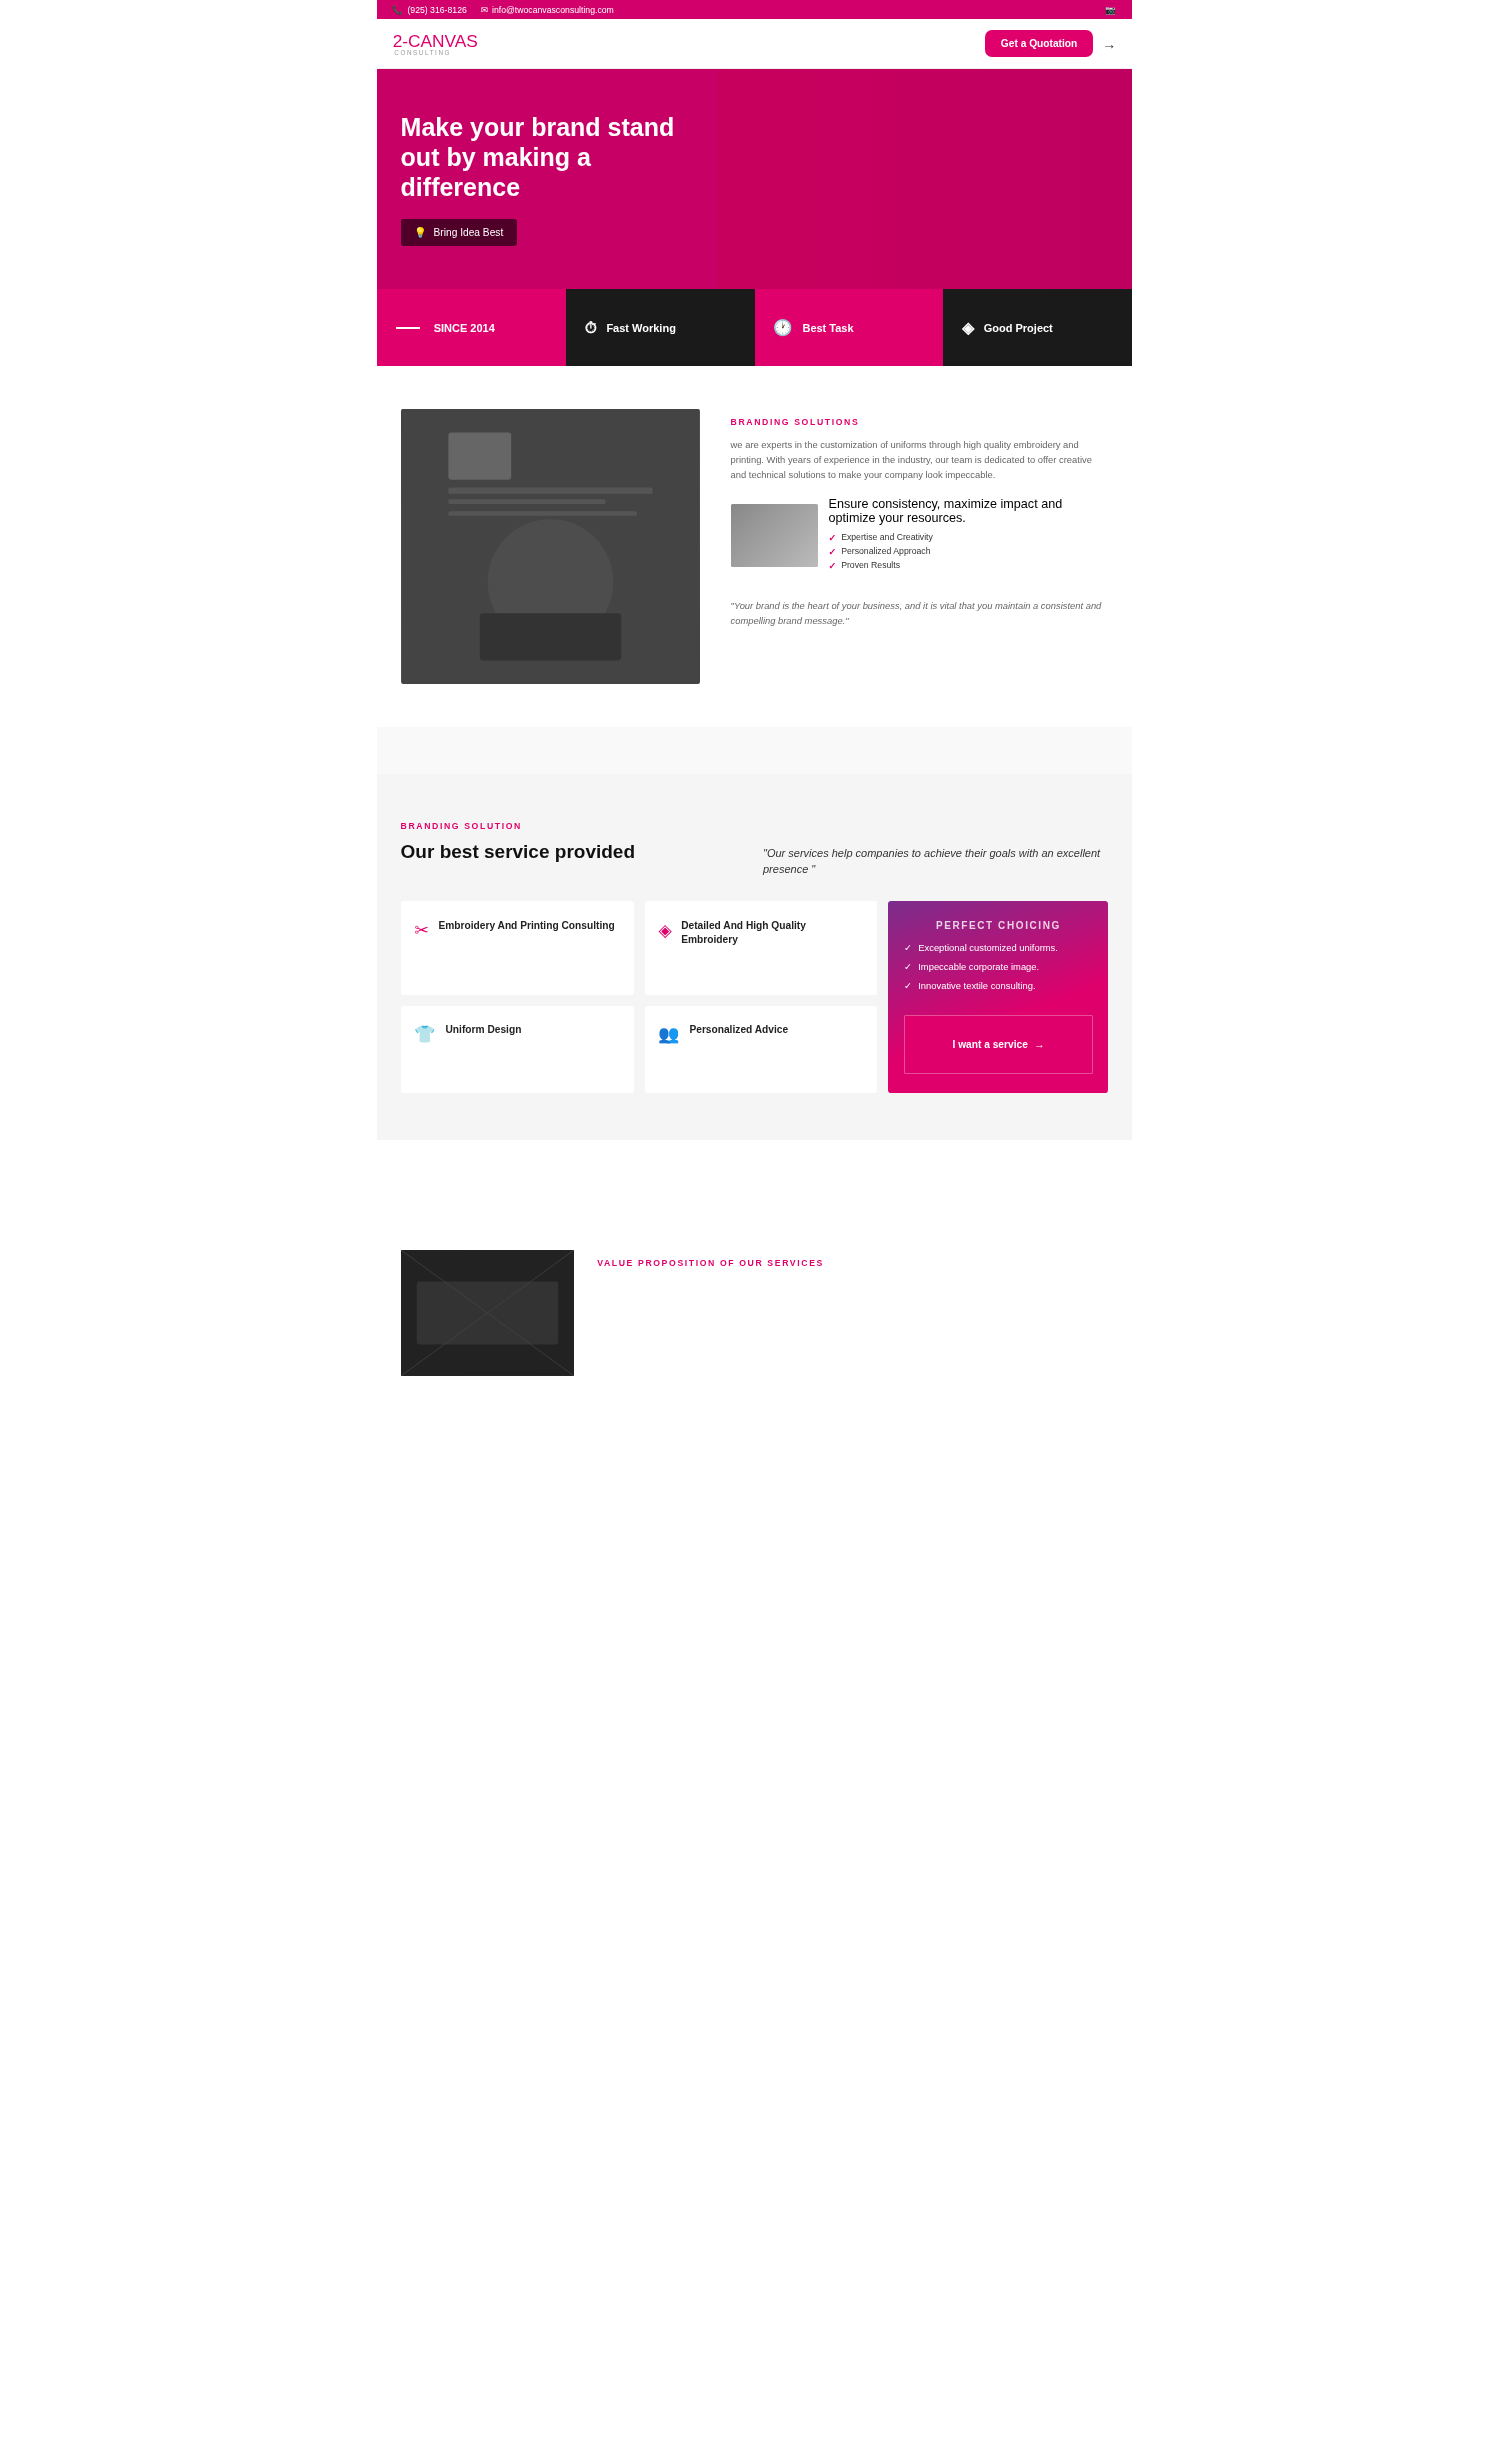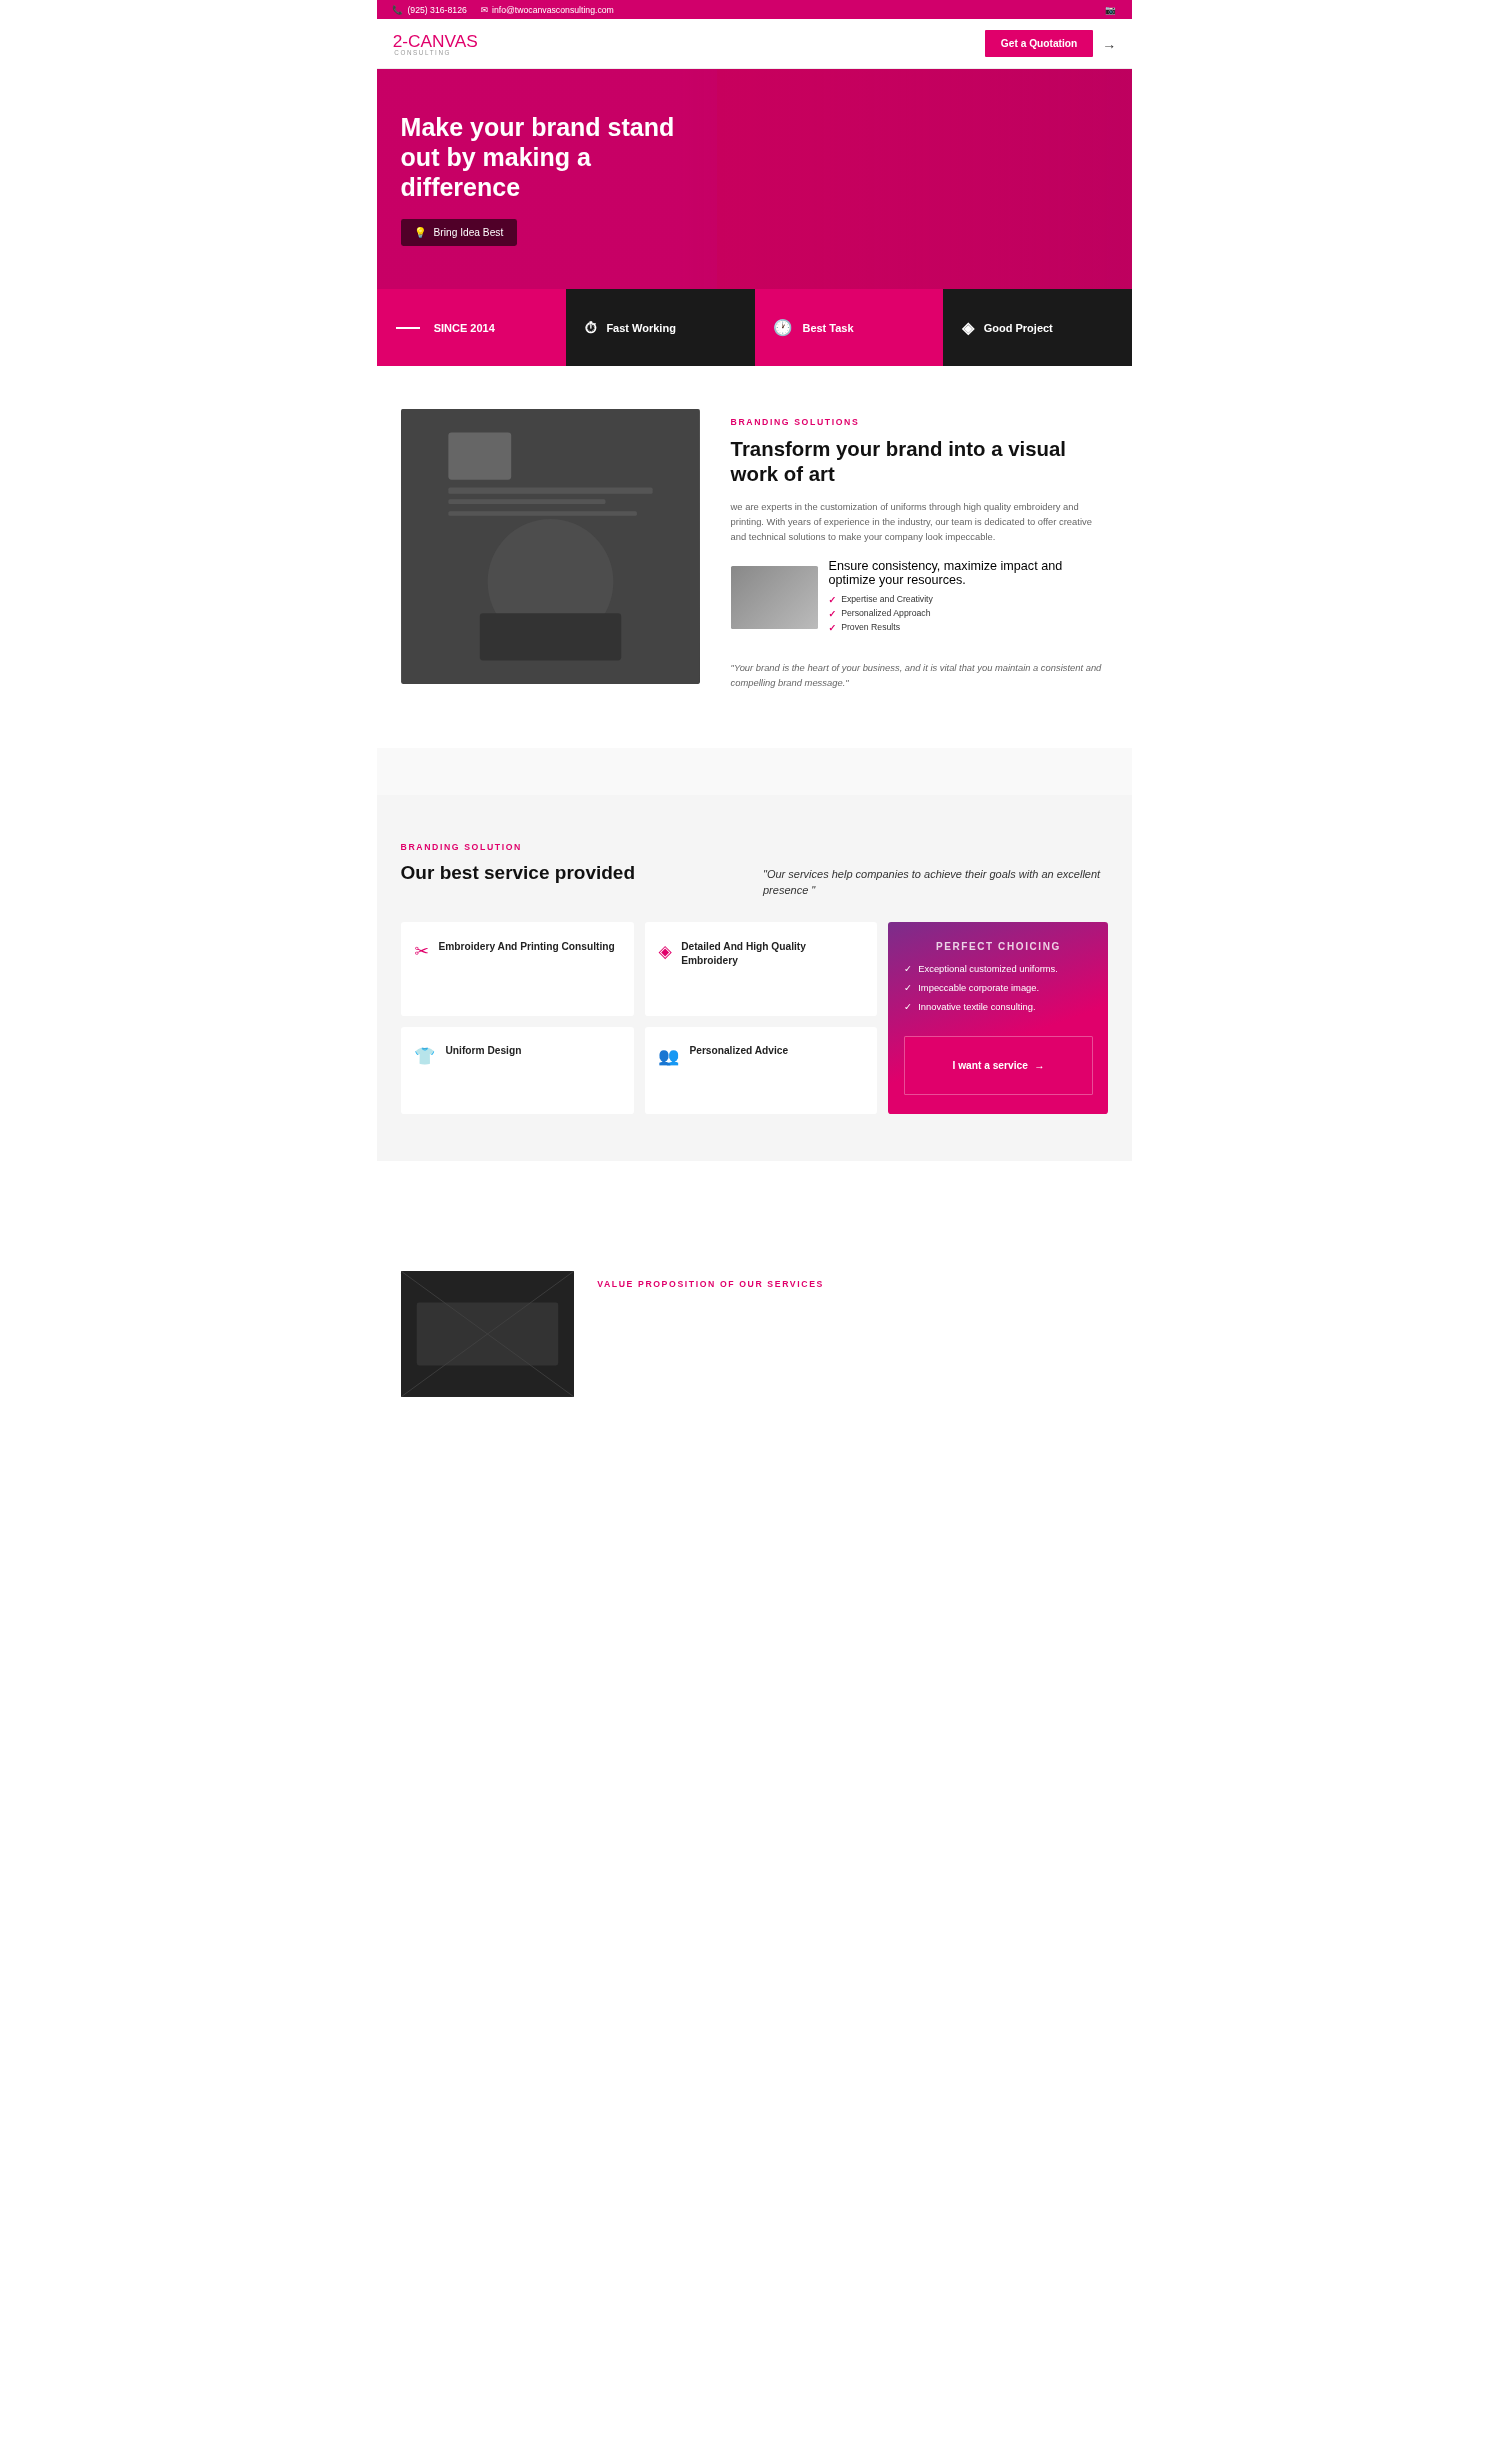--- a/index.html
+++ b/index.html
@@ -32,21 +32,21 @@
     .logo-sub { font-size: 6.3px; color: #999; letter-spacing: 1.6px; display: block; margin-top: -3.1px; margin-left: 1.6px; }
     .header-right { display: flex; align-items: center; gap: 9.4px; }
     .btn-quotation {
       background: #e0006b;
       color: #fff;
       border: none;
       padding: 7.9px 15.7px;
       font-size: 10.2px;
       cursor: pointer;
       font-weight: 600;
-      border-radius: 1px;
+      border-radius: 7px;
     }
     .arrow-icon { font-size: 14px; color: #333; }
 
     
     .hero {
       background: linear-gradient(to right, rgba(200,0,100,0.85) 40%, rgba(180,0,90,0.6) 100%),
                   #c2006b;
       min-height: 204px;
       padding: 43px 23.6px 43px 23.6px;
       position: relative;
@@ -302,21 +302,20 @@
         <rect x="60" y="100" width="260" height="8" rx="2" fill="#555"></rect>
         <rect x="60" y="115" width="200" height="6" rx="2" fill="#555"></rect>
         <rect x="60" y="130" width="240" height="6" rx="2" fill="#555"></rect>
         <ellipse cx="190" cy="220" rx="80" ry="80" fill="#555" opacity="0.5"></ellipse>
         <rect x="100" y="260" width="180" height="60" rx="4" fill="#333"></rect>
       </svg>
     </div>
   </div>
   <div class="brand-content">
     <div class="section-label">BRANDING SOLUTIONS</div>
-    <h2>Transform your brand into a visual work of art</h2>
     <p>we are experts in the customization of uniforms through high quality embroidery and printing. With years of experience in the industry, our team is dedicated to offer creative and technical solutions to make your company look impeccable.</p>
     <div class="brand-mini">
       <div class="brand-mini-img"></div>
       <div>
         <div>Ensure consistency, maximize impact and optimize your resources.</div>
         <ul class="checklist">
           <li>
             <span class="check-icon">✓</span>
             <span>Expertise and Creativity</span>
           </li>

